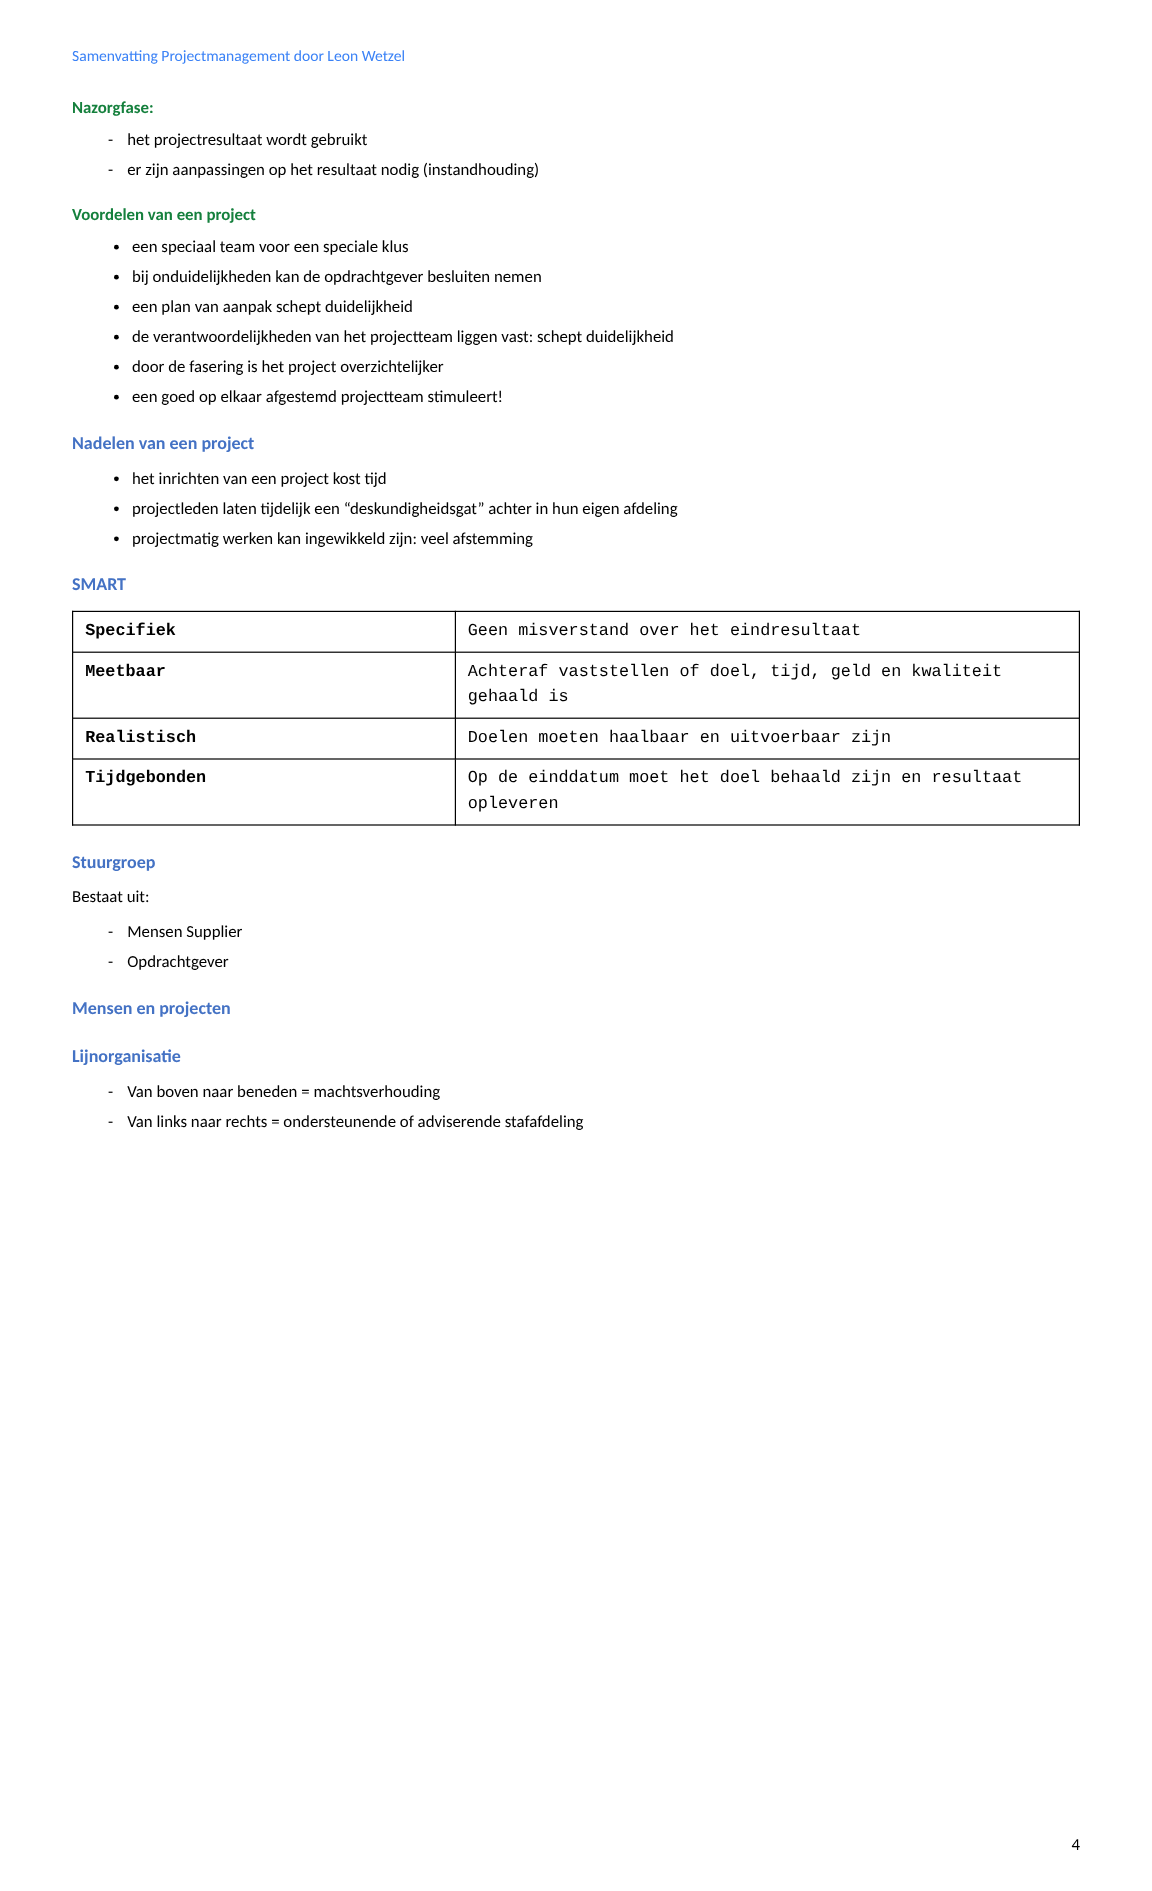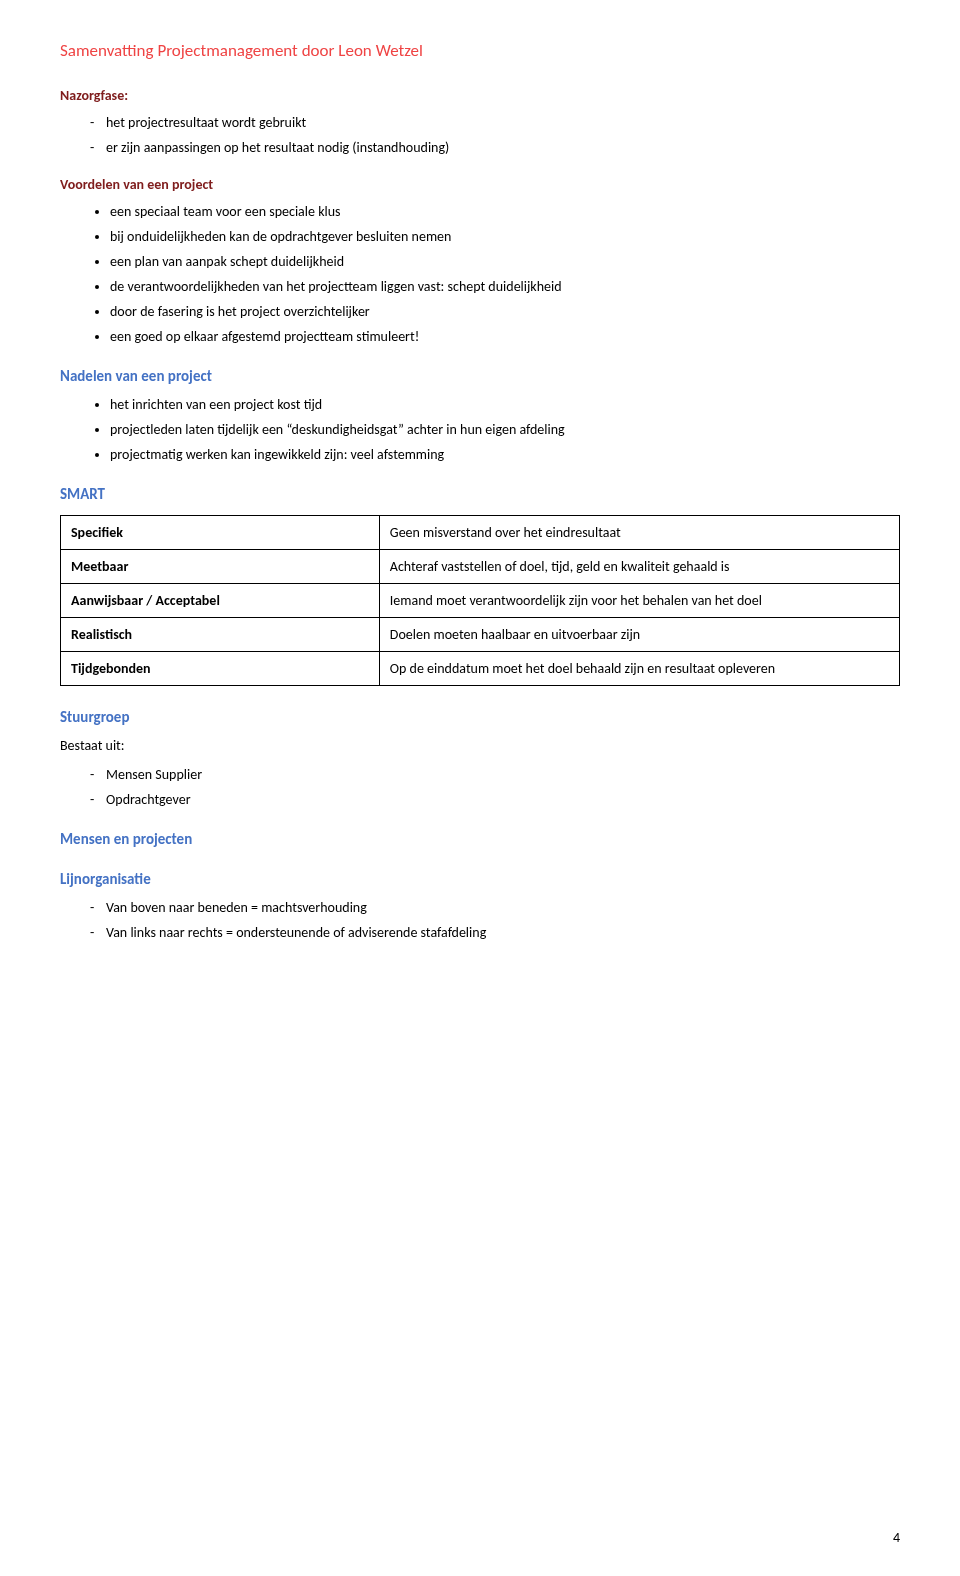--- a/index.html
+++ b/index.html
@@ -13,32 +13,32 @@
       font-family: 'Calibri', 'Arial', sans-serif;
       font-size: 14px;
       color: #000000;
       width: 960px;
       min-height: 1576px;
       padding: 40px 60px 40px 60px;
       position: relative;
     }
 
     .page-title {
-      font-size: 17px;
+      font-size: 13px;
       font-weight: 400;
       margin-bottom: 24px;
-      color: #ef4444;
+      color: #3b82f6;
     }
 
     .section-heading {
       font-size: 14px;
       font-weight: 700;
       margin-bottom: 6px;
       margin-top: 16px;
-      color: #7f1d1d;
+      color: #15803d;
     }
 
     .colored-heading {
       font-size: 15px;
       font-weight: 700;
       color: #4472C4;
       margin-bottom: 6px;
       margin-top: 18px;
     }
 
@@ -70,20 +70,21 @@
     .bullet-list li {
       margin-bottom: 4px;
       line-height: 1.5;
     }
 
     .smart-table {
       width: 100%;
       border-collapse: collapse;
       margin-bottom: 20px;
       margin-top: 10px;
+      font-family: Liberation Mono, monospace;
     }
 
     .smart-table td {
       border: 1px solid #000;
       padding: 6px 10px;
       vertical-align: top;
       line-height: 1.5;
       font-size: 14px;
     }
 
@@ -151,24 +152,20 @@
     <tbody>
       <tr>
         <td>Specifiek</td>
         <td>Geen misverstand over het eindresultaat</td>
       </tr>
       <tr>
         <td>Meetbaar</td>
         <td>Achteraf vaststellen of doel, tijd, geld en kwaliteit gehaald is</td>
       </tr>
       <tr>
-        <td>Aanwijsbaar / Acceptabel</td>
-        <td>Iemand moet verantwoordelijk zijn voor het behalen van het doel</td>
-      </tr>
-      <tr>
         <td>Realistisch</td>
         <td>Doelen moeten haalbaar en uitvoerbaar zijn</td>
       </tr>
       <tr>
         <td>Tijdgebonden</td>
         <td>Op de einddatum moet het doel behaald zijn en resultaat opleveren</td>
       </tr>
     </tbody>
   </table>
 </div>

